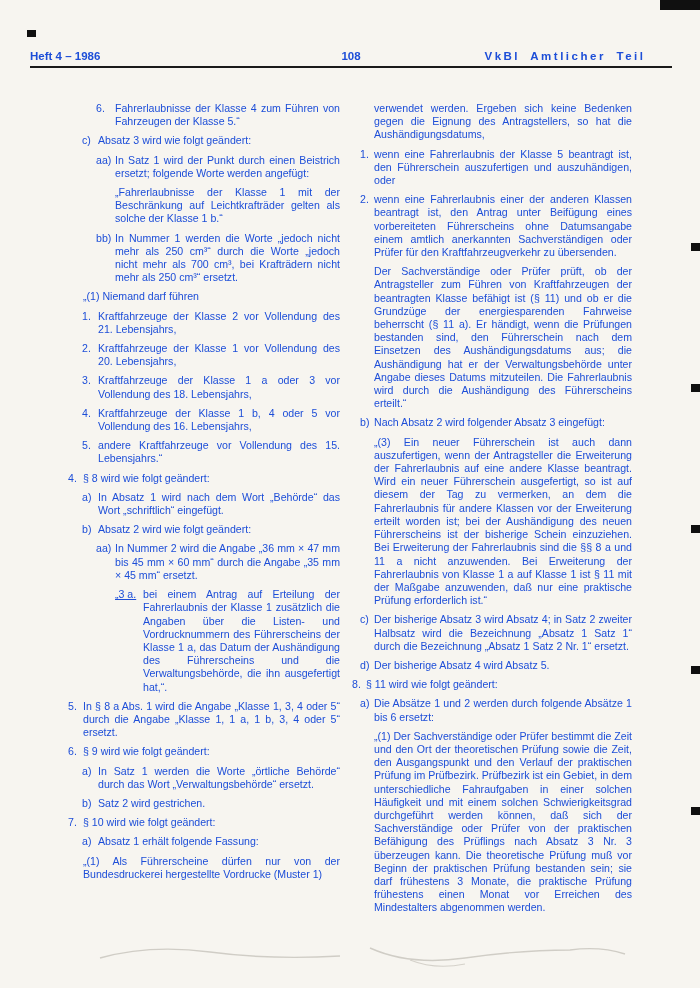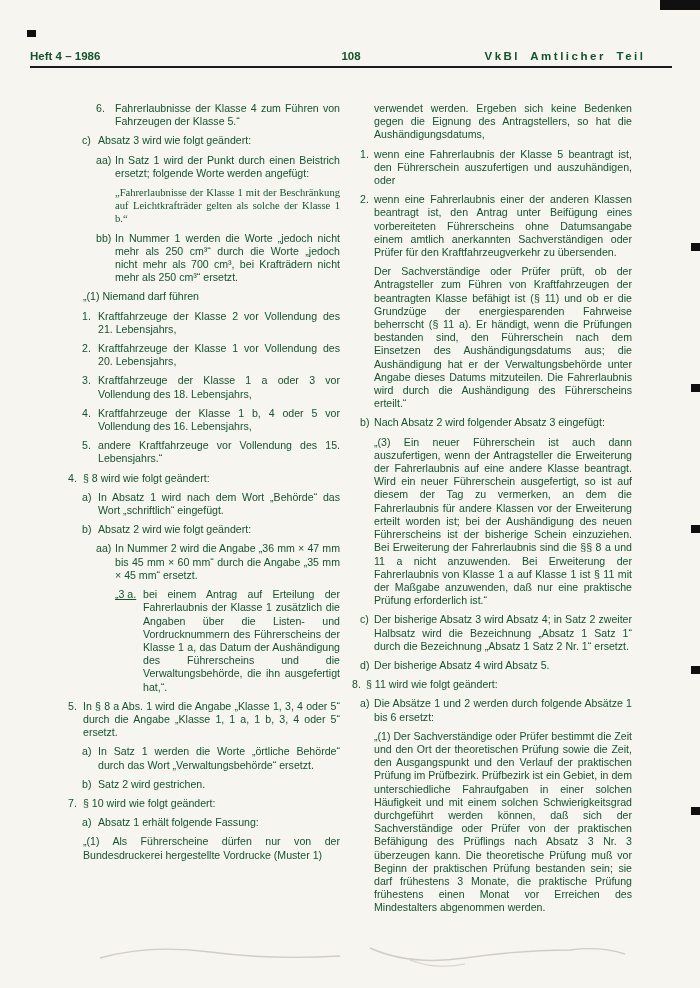--- a/index.html
+++ b/index.html
@@ -1,33 +1,33 @@
 <!DOCTYPE html>
 <html><head>
 <meta charset="utf-8">
 <style>
   html,body{margin:0;padding:0;background:#d8d6d1;}
   .page{position:relative;width:700px;height:988px;background:#f7f5f0;overflow:hidden;
-        font-family:"Liberation Sans",sans-serif;color:#14532d;}
+        font-family:"Liberation Sans",sans-serif;color:#1d4ed8;}
   .hdr{position:absolute;top:50px;left:30px;width:642px;display:flex;align-items:baseline;
        font-weight:bold;font-size:11.5px;}
   .hdr .hl{flex:1;text-align:left;}
   .hdr .hc{flex:1;text-align:center;}
   .hdr .hr{flex:1;text-align:center;letter-spacing:2.5px;word-spacing:5px;white-space:nowrap;}
   .rule{position:absolute;top:66px;left:30px;width:642px;height:2px;background:#1a1a1a;}
   .content{position:absolute;top:102px;left:68px;display:flex;gap:12px;
            font-size:10.6px;line-height:13.2px;}
   .col-l{width:272px;}
   .col-r{width:280px;}
   .blk{text-align:justify;margin:0 0 6px 0;}
   .mk{display:inline-block;text-indent:0;}
   .blk.n0{padding-left:15px;text-indent:-15px;margin-top:3px;} .n0 .mk{width:15px;}
   .blk.a1{padding-left:30px;text-indent:-16px;} .a1 .mk{width:16px;}
   .blk.b2{padding-left:47px;text-indent:-19px;} .b2 .mk{width:19px;}
-  .blk.q2{padding-left:47px;font-family:Liberation Serif, serif;}
+  .blk.q2{padding-left:47px;}
   .blk.n3{padding-left:75px;text-indent:-28px;} .n3 .mk{width:28px;text-decoration:underline;}
   .blk.p1{padding-left:15px;}
   .blk.nR{padding-left:14px;text-indent:-14px;margin-top:3px;} .nR .mk{width:14px;}
   .blk.aR{padding-left:22px;text-indent:-14px;} .aR .mk{width:14px;}
   .blk.pR{padding-left:22px;}
   .mark{position:absolute;background:#101010;}
   .pencil{position:absolute;left:80px;top:918px;opacity:.45;}
 </style>
 </head>
 <body>
@@ -53,20 +53,21 @@
         <div class="blk a1"><span class="mk">2.</span><span>Kraftfahrzeuge der Klasse 1 vor Vollendung des 20. Lebensjahrs,</span></div>
         <div class="blk a1"><span class="mk">3.</span><span>Kraftfahrzeuge der Klasse 1 a oder 3 vor Vollendung des 18. Lebensjahrs,</span></div>
         <div class="blk a1"><span class="mk">4.</span><span>Kraftfahrzeuge der Klasse 1 b, 4 oder 5 vor Vollendung des 16. Lebensjahrs,</span></div>
         <div class="blk a1"><span class="mk">5.</span><span>andere Kraftfahrzeuge vor Vollendung des 15. Lebensjahrs.“</span></div>
         <div class="blk n0"><span class="mk">4.</span><span>§ 8 wird wie folgt geändert:</span></div>
         <div class="blk a1"><span class="mk">a)</span><span>In Absatz 1 wird nach dem Wort „Behörde“ das Wort „schriftlich“ eingefügt.</span></div>
         <div class="blk a1"><span class="mk">b)</span><span>Absatz 2 wird wie folgt geändert:</span></div>
         <div class="blk b2"><span class="mk">aa)</span><span>In Nummer 2 wird die Angabe „36 mm × 47 mm bis 45 mm × 60 mm“ durch die Angabe „35 mm × 45 mm“ ersetzt.</span></div>
         <div class="blk n3"><span class="mk">„3 a.</span><span>bei einem Antrag auf Erteilung der Fahrerlaubnis der Klasse 1 zusätzlich die Angaben über die Listen- und Vordrucknummern des Führerscheins der Klasse 1 a, das Datum der Aushändigung des Führerscheins und die Verwaltungsbehörde, die ihn ausgefertigt hat,“.</span></div>
         <div class="blk n0"><span class="mk">5.</span><span>In § 8 a Abs. 1 wird die Angabe „Klasse 1, 3, 4 oder 5“ durch die Angabe „Klasse 1, 1 a, 1 b, 3, 4 oder 5“ ersetzt.</span></div>
+        <div class="blk n0"><span class="mk">6.</span><span>§ 9 wird wie folgt geändert:</span></div>
         <div class="blk a1"><span class="mk">a)</span><span>In Satz 1 werden die Worte „örtliche Behörde“ durch das Wort „Verwaltungsbehörde“ ersetzt.</span></div>
         <div class="blk a1"><span class="mk">b)</span><span>Satz 2 wird gestrichen.</span></div>
         <div class="blk n0"><span class="mk">7.</span><span>§ 10 wird wie folgt geändert:</span></div>
         <div class="blk a1"><span class="mk">a)</span><span>Absatz 1 erhält folgende Fassung:</span></div>
         <div class="blk p1"><span>„(1) Als Führerscheine dürfen nur von der Bundesdruckerei hergestellte Vordrucke (Muster 1)</span></div>
       </div>
     <div class="col-r">
         <div class="blk pR"><span>verwendet werden. Ergeben sich keine Bedenken gegen die Eignung des Antragstellers, so hat die Aushändigungsdatums,</span></div>
         <div class="blk aR"><span class="mk">1.</span><span>wenn eine Fahrerlaubnis der Klasse 5 beantragt ist, den Führerschein auszufertigen und auszuhändigen, oder</span></div>
         <div class="blk aR"><span class="mk">2.</span><span>wenn eine Fahrerlaubnis einer der anderen Klassen beantragt ist, den Antrag unter Beifügung eines vorbereiteten Führerscheins ohne Datumsangabe einem amtlich anerkannten Sachverständigen oder Prüfer für den Kraftfahrzeugverkehr zu übersenden.</span></div>

